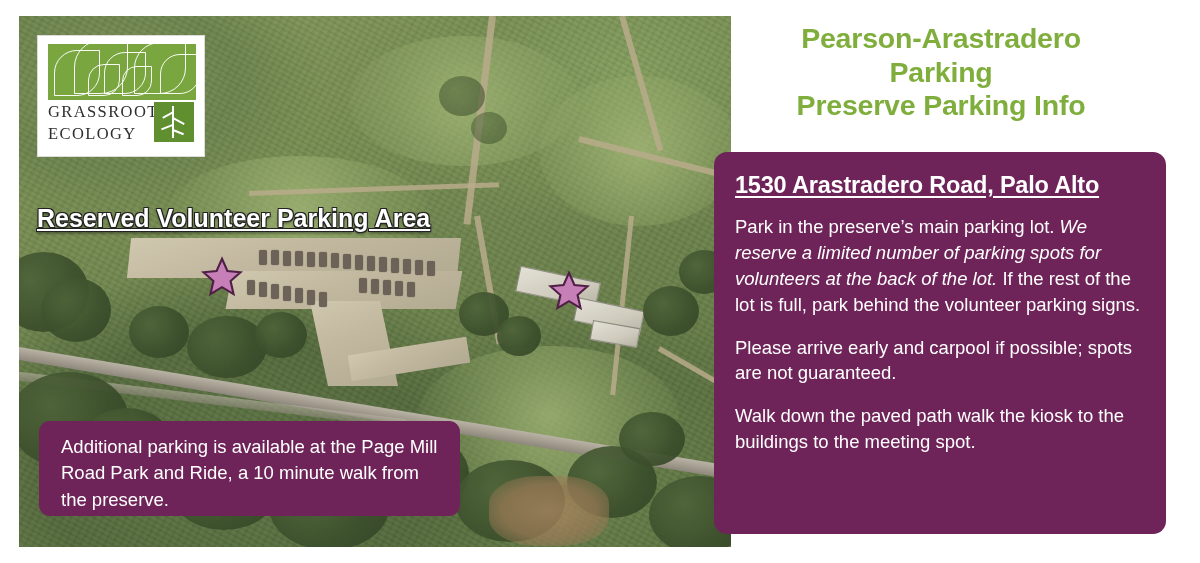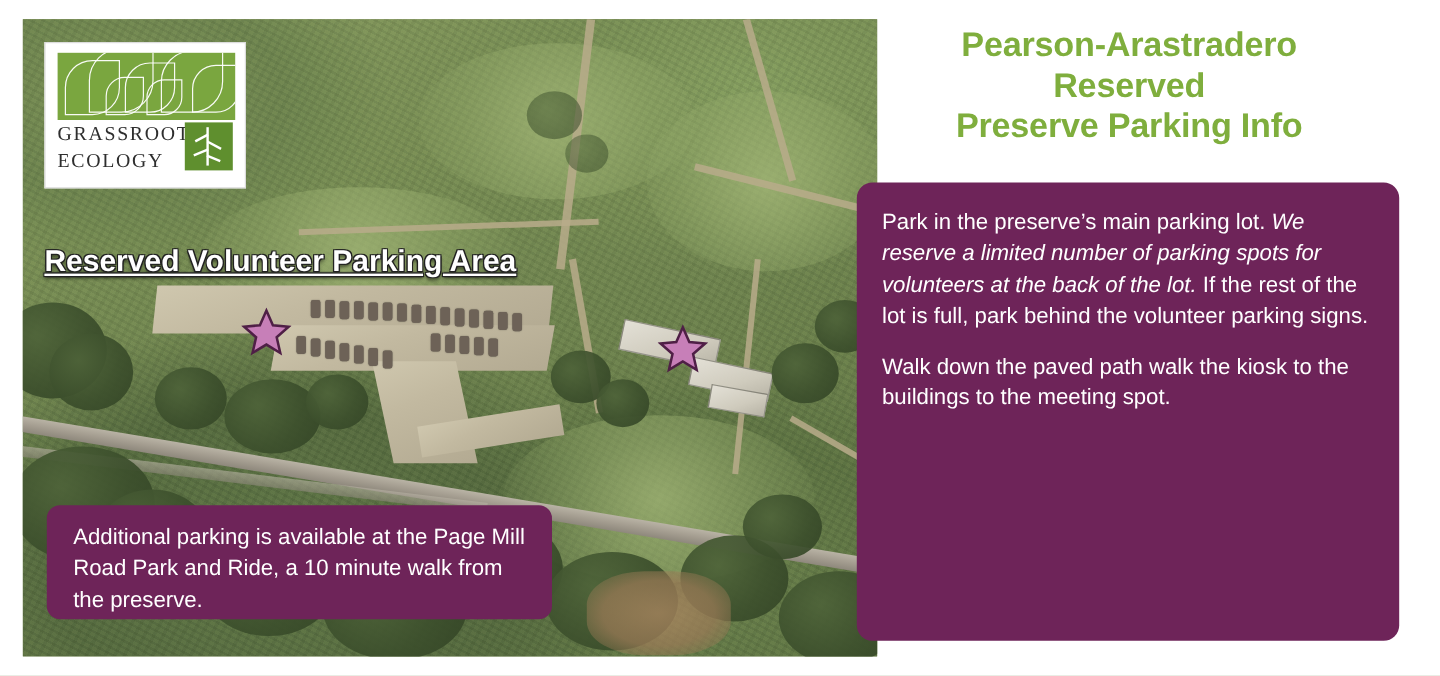--- a/index.html
+++ b/index.html
@@ -363,24 +363,26 @@
     </svg>
   </div>
 
   <div id="map-note">Additional parking is available at the Page Mill Road Park and Ride, a 10 minute walk from the preserve.</div>
 </div>
 
 <div id="right-panel">
 
   <div id="headline">
     <div>Pearson-Arastradero</div>
-    <div>Reserved</div>
+    <div>Parking</div>
     <div>Preserve Parking Info</div>
   </div>
 
   <div id="info-card">
+    <div id="address">1530 Arastradero Road, Palo Alto</div>
     <div id="paragraphs">
         <div class="para"><span>Park in the preserve’s main parking lot. </span><em>We reserve a limited number of parking spots for volunteers at the back of the lot.</em><span> If the rest of the lot is full, park behind the volunteer parking signs.</span></div>
+        <div class="para"><span>Please arrive early and carpool if possible; spots are not guaranteed.</span></div>
         <div class="para"><span>Walk down the paved path walk the kiosk to the buildings to the meeting spot.</span></div>
       </div>
   </div>
 
 </div>
 
 </body></html>

